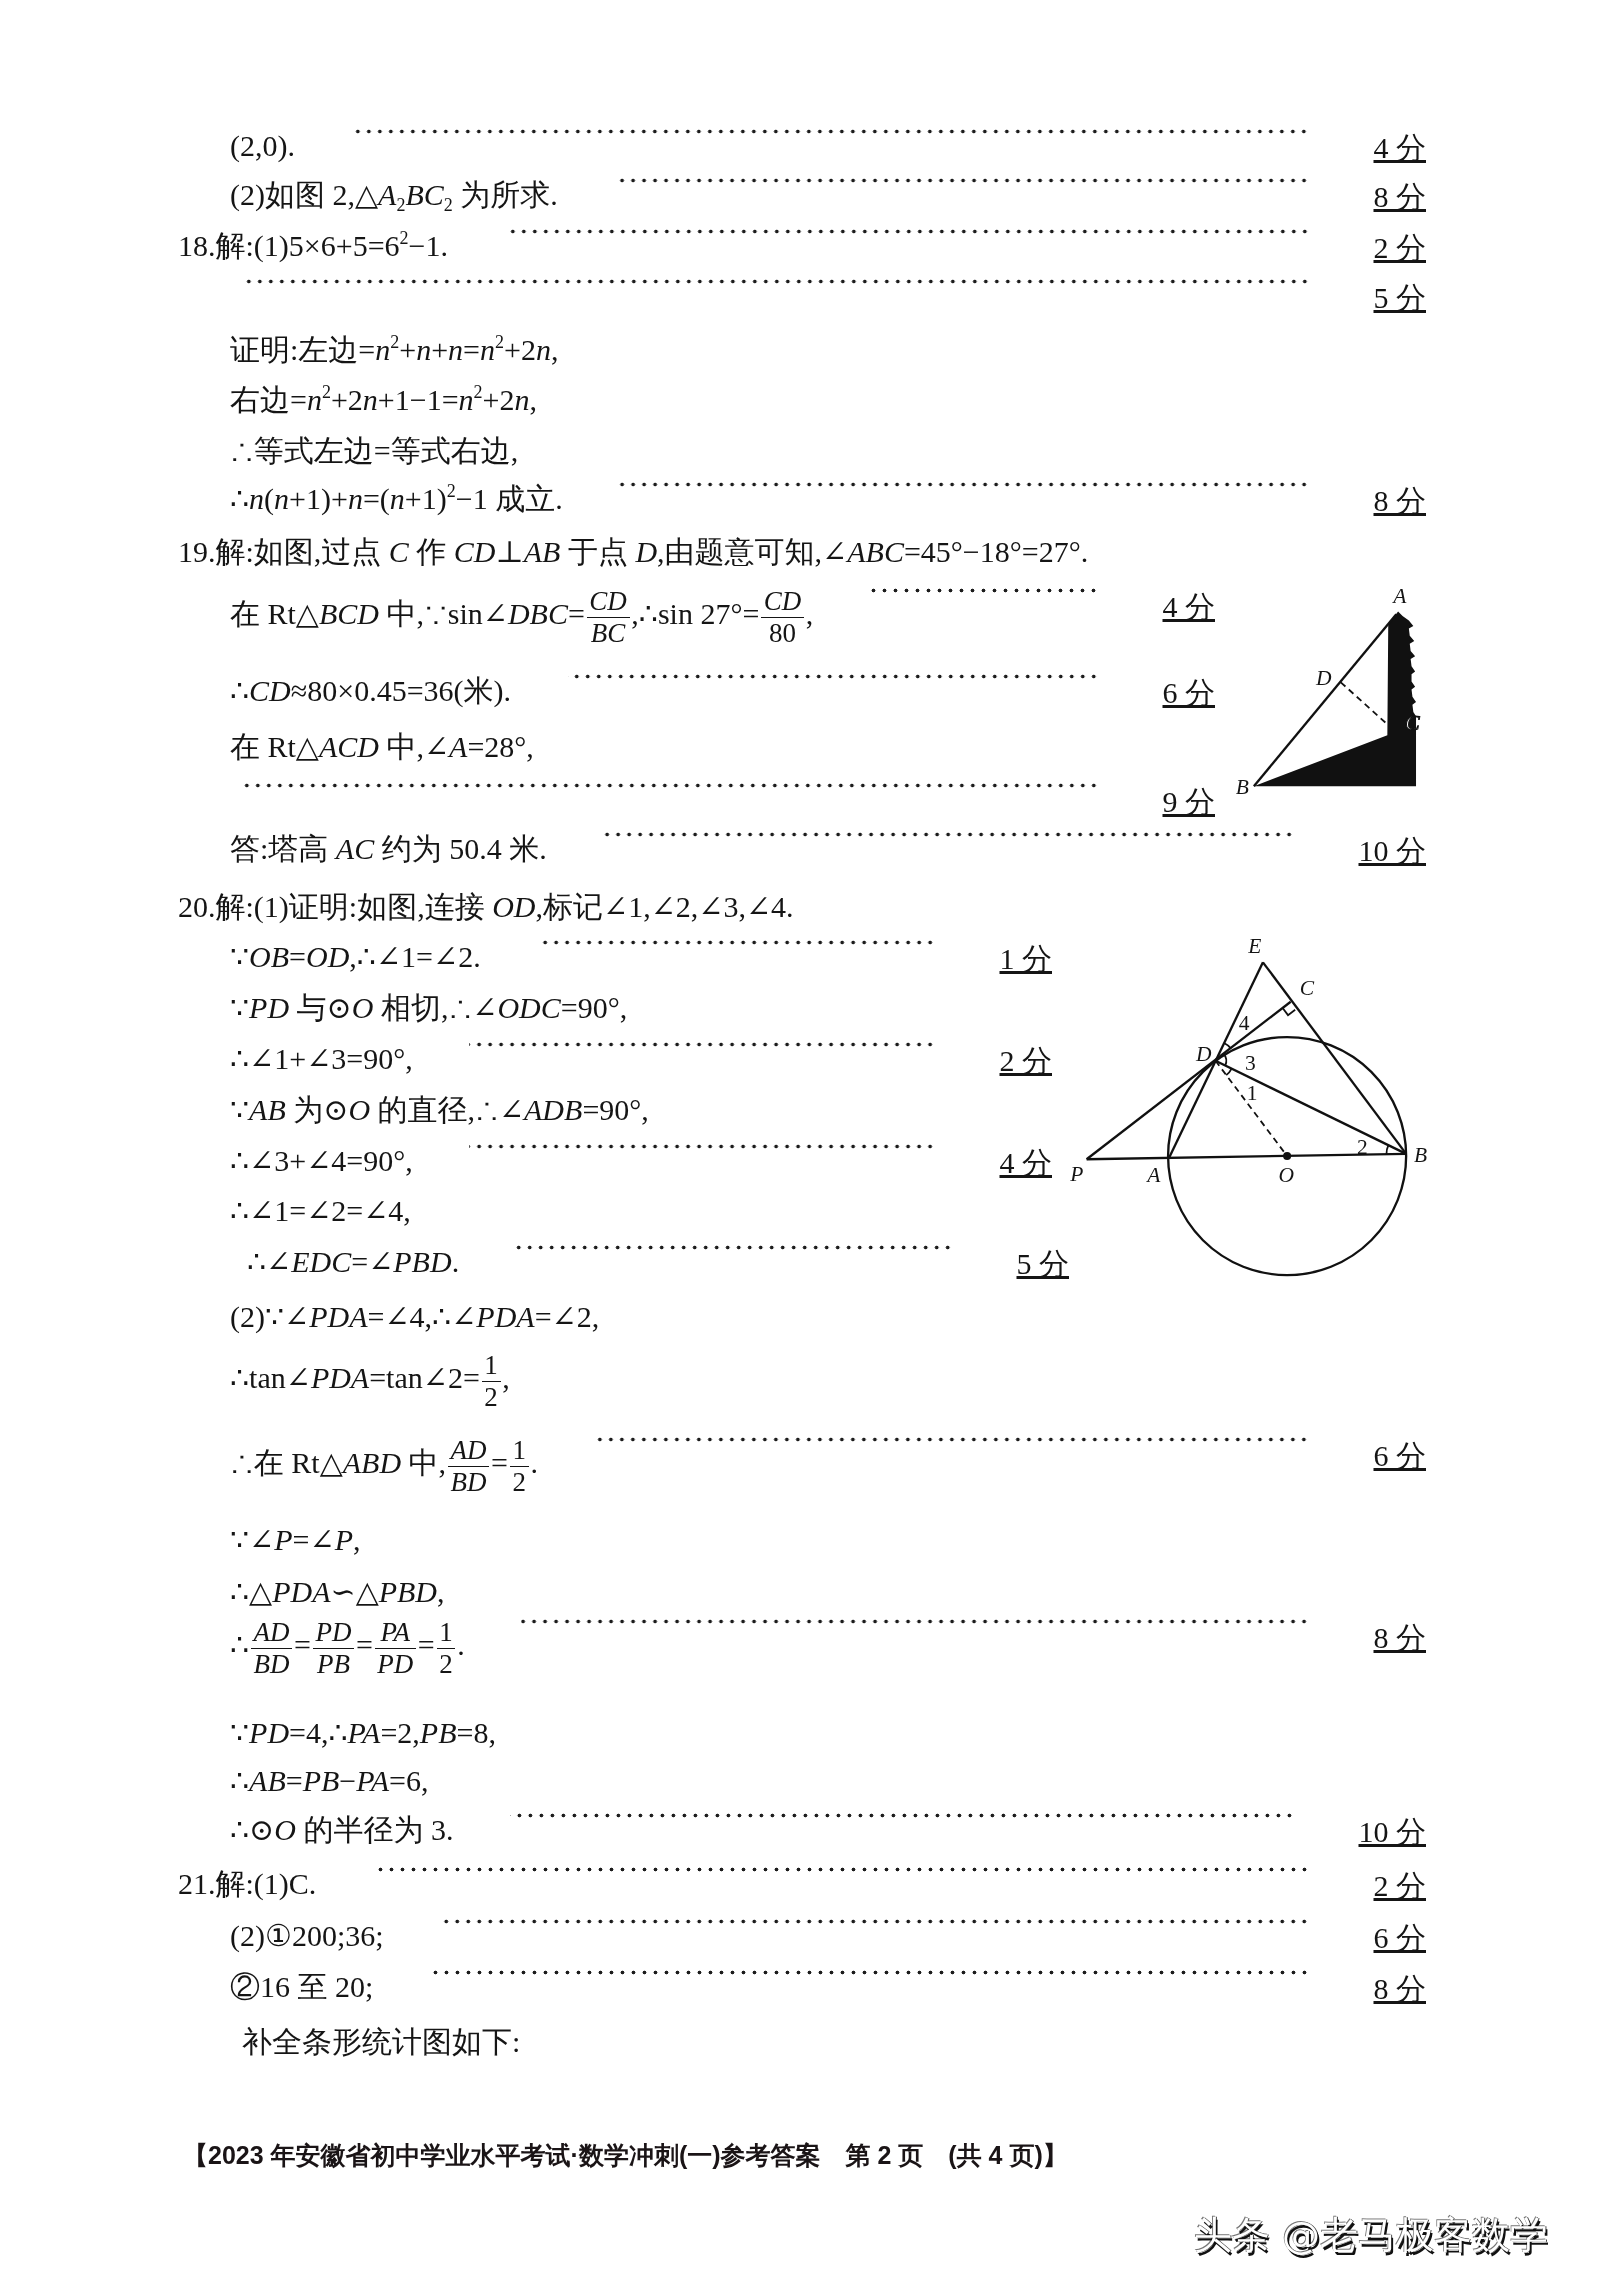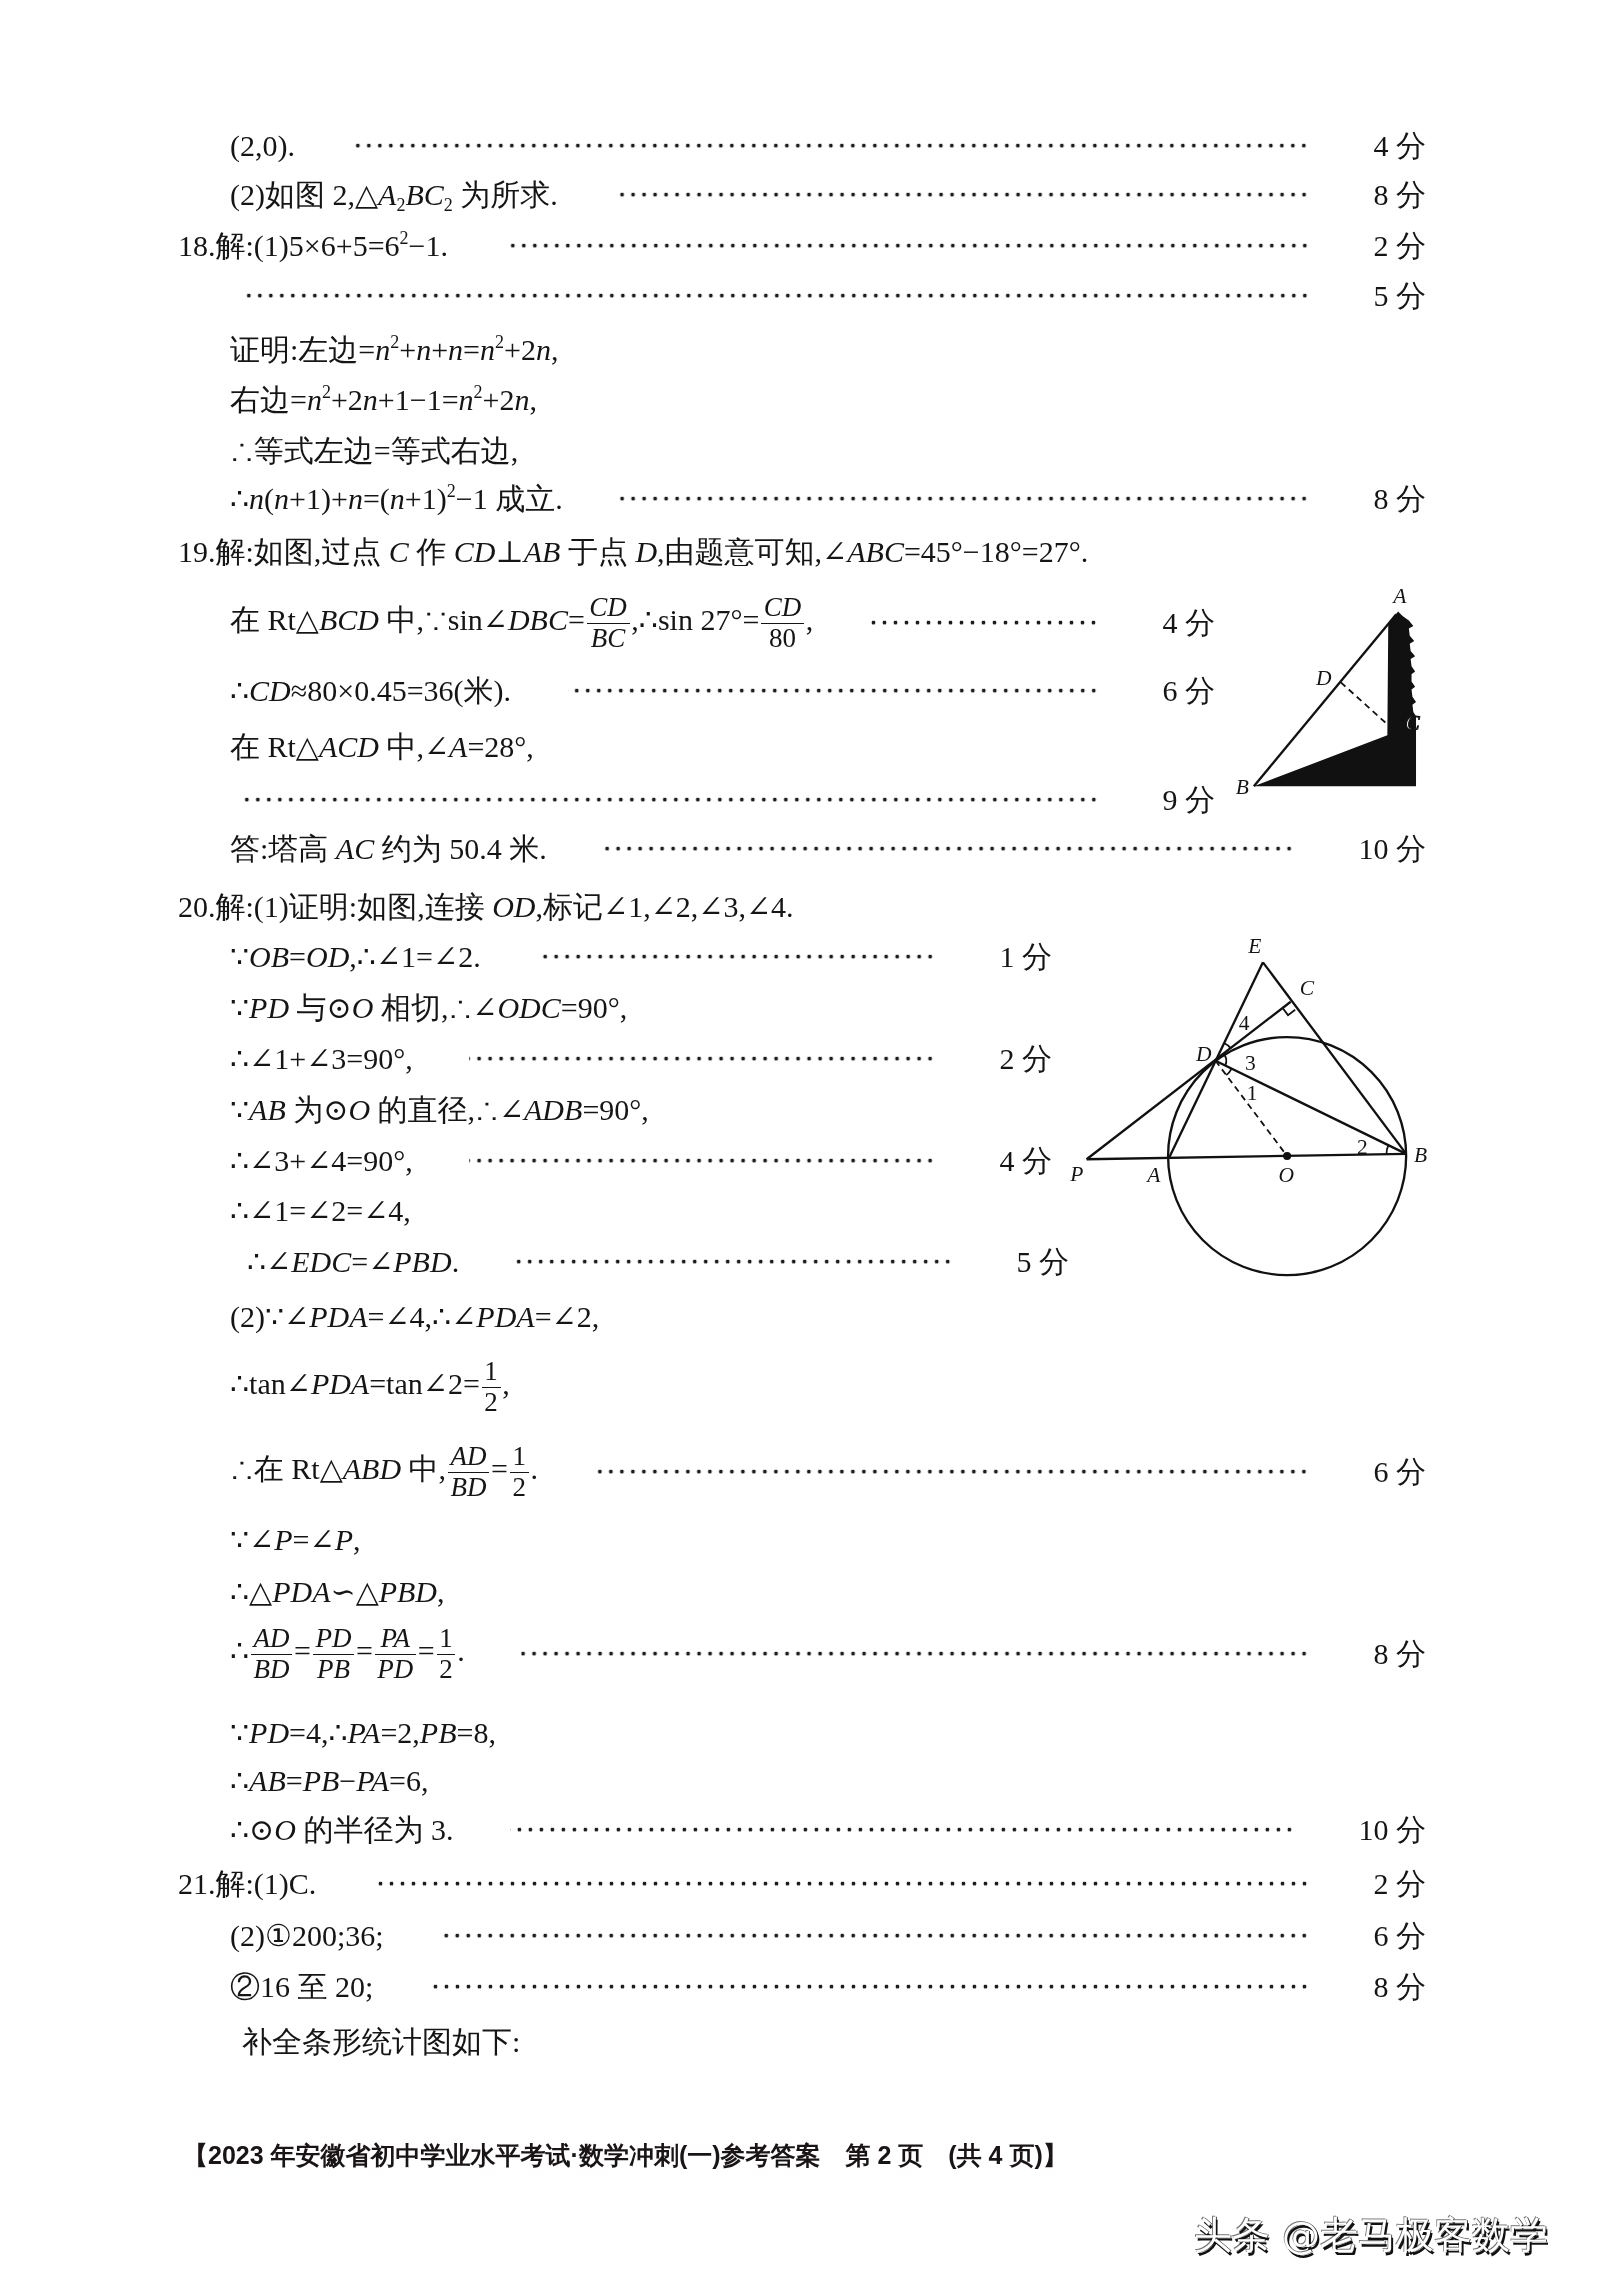--- a/index.html
+++ b/index.html
@@ -1,36 +1,36 @@
 <!DOCTYPE html>
 <html style="font-size:14.3px"><head>
 <meta charset="utf-8">
 <style>
   html, body { margin:0; padding:0; }
   body {
     width:1605px; height:2293px; position:relative; overflow:hidden;
     background:#ffffff; color:#151515;
     font-family:"Liberation Serif","DejaVu Serif",serif;
   }
-  .ln { position:absolute; display:flex; align-items:center; height:36px; font-size:30px;gap:44px; }
+  .ln { position:absolute; display:flex; height:36px; font-size:30px;gap:44px; }
   .ln.tall { height:72px; }
   .tx { white-space:pre; line-height:36px; flex:0 0 auto; }
   .tx span { white-space:pre; }
   .v { font-style:italic; }
   .sp { font-size:18px; vertical-align:11.6px; line-height:0; }
   .sb { font-size:18px; vertical-align:-6.3px; line-height:0; font-style:normal; }
   .ov { border-top:1.8px solid #151515; padding:0 0.9px; line-height:1; display:inline-block; }
   .fr { display:inline-flex; flex-direction:column; vertical-align:middle; text-align:center;
         font-size:27px; line-height:29px; margin:0 1.8px; }
   .fr .nu { border-bottom:1.8px solid #151515; padding:0 2.7px 0.9px; }
   .fr .de { padding:0.9px 2.7px 0; }
   .ld { flex:1 1 auto; min-width:0; height:7.2px; margin:0 19.7px 0 12.5px;
         background-image:radial-gradient(circle, #1c1c1c 0 1.7px, transparent 2.2px);
         background-size:11px 7.2px; background-repeat:repeat-x; background-position:right center; }
-  .sc { white-space:pre; flex:0 0 auto; }
+  .sc { white-space:pre; flex:0 0 auto;text-decoration:underline; }
   .fig { position:absolute; overflow:visible; }
   .fig text { font-family:"Liberation Serif","DejaVu Serif",serif; font-size:24px; fill:#151515; }
   .fig text.it { font-style:italic; }
   .footer { position:absolute; left:183px; top:2140px; height:30px; line-height:30px;
             font-size:25px; font-weight:bold; white-space:pre; color:#1a1416;
             font-family:"Liberation Sans","DejaVu Sans",sans-serif; }
   .wm { position:absolute; left:1194px; top:2214px; height:43px; line-height:43px;
         font-size:38px; color:#ffffff; white-space:pre; font-weight:normal;
         font-family:"DejaVu Sans","Liberation Sans",sans-serif;
         text-shadow:1.8px 2.7px 0 #111, -0.9px -0.9px 0 #777, 0.9px 0 0 #444; }

